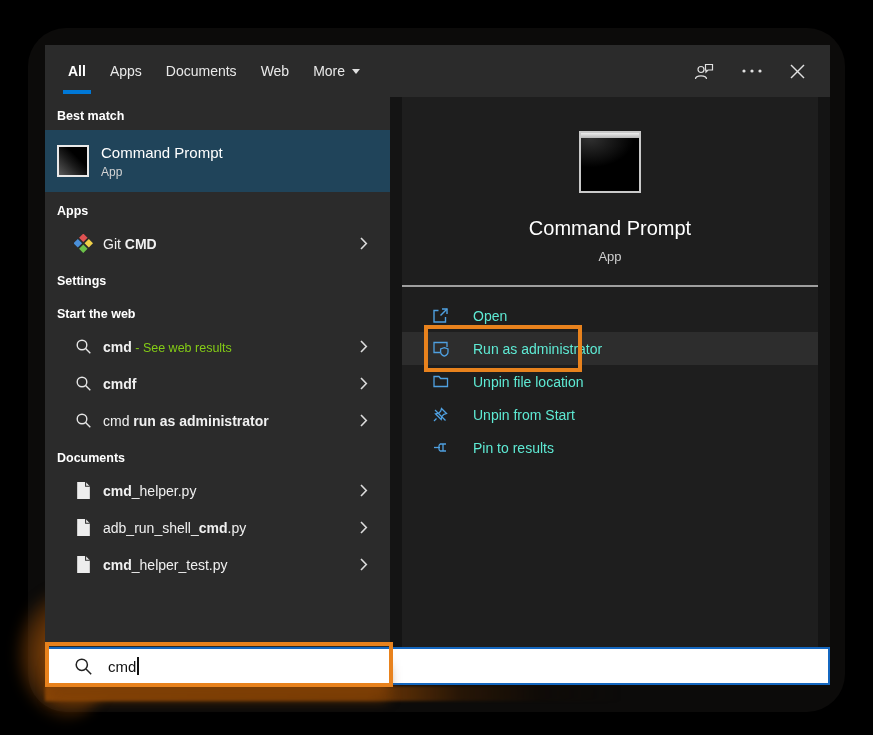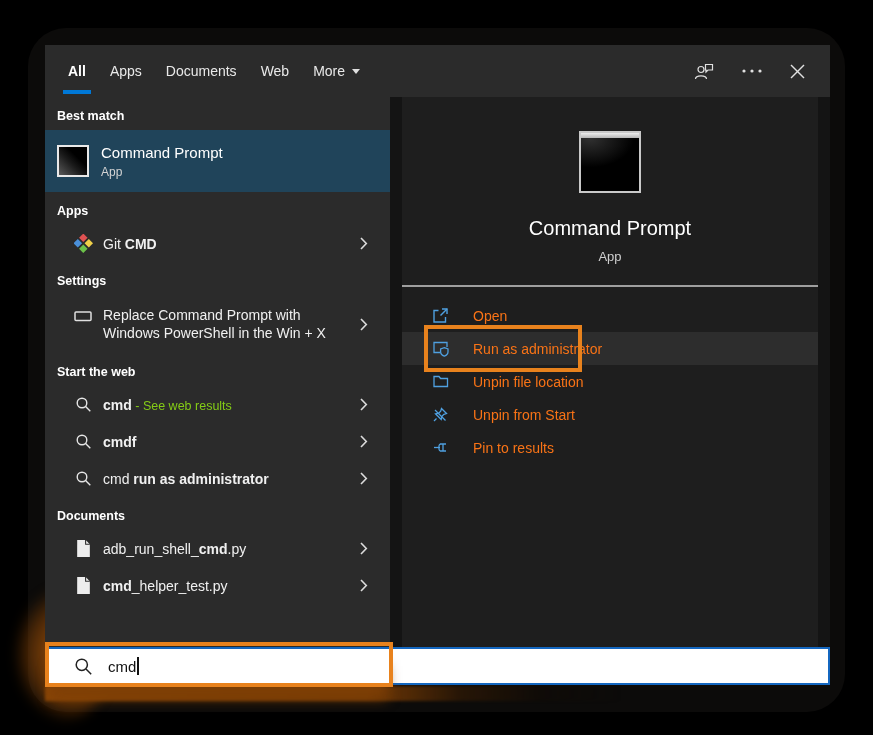--- a/index.html
+++ b/index.html
@@ -53,21 +53,21 @@
   
   .right-panel{flex:1;background:#1e1e1e;margin-right:12px;display:flex;flex-direction:column;}
   .hero{flex:0 0 188px;display:flex;flex-direction:column;align-items:center;padding-top:34px;box-sizing:border-box;}
   .cmd-icon-lg{width:62px;height:62px;box-sizing:border-box;border:2px solid #c9c9c9;position:relative;
     background:radial-gradient(ellipse 70px 46px at 16% 10%, #303030, #000 62%);}
   .cmd-icon-lg::before{content:"";position:absolute;left:0;top:0;right:0;height:5px;background:linear-gradient(#ececec,#b5b5b5);}
   .hero-title{font-size:20px;color:#fff;margin-top:24px;}
   .hero-sub{font-size:13px;color:#cfcfcf;margin-top:9px;}
   .divider{flex:0 0 2px;background:#9f9f9f;}
   .actions{padding-top:12px;display:flex;flex-direction:column;}
-  .action-row{position:relative;display:flex;align-items:center;height:33px;padding-left:30px;font-size:14px;color:#f97316;cursor:default;}
+  .action-row{position:relative;display:flex;align-items:center;height:33px;padding-left:30px;font-size:14px;color:#5eead4;cursor:default;}
   .action-row .aicon{flex:0 0 18px;width:18px;display:flex;margin-right:23px;}
   .action-row.highlight{background:#2d2d2d;}
   .annotation-box{position:absolute;left:22px;top:-7px;width:158px;height:47px;box-sizing:border-box;
     border:4px solid var(--annotation-orange,#e8821d);pointer-events:none;z-index:5;}
 
   
   .search-bar{flex:0 0 38px;background:#fff;box-sizing:border-box;border:2px solid var(--search-border-blue,#1467c0);
     display:flex;align-items:center;}
   .search-mag{margin-left:27px;display:flex;}
   .search-text{margin-left:15px;font-size:15px;color:#111;display:flex;align-items:center;}
@@ -158,36 +158,20 @@
         <span><span>Git </span><span class="b">CMD</span></span>
         <span class="chev">
           <svg width="8" height="13" viewBox="0 0 8 13" fill="none" stroke="#dcdcdc" stroke-width="1.6">
               <polyline points="1,1 6.3,6.5 1,12"></polyline>
             </svg>
         </span>
       </div>
 
       <div class="section-label">Settings</div>
 
-      <div class="row settings-row">
-        <span class="ric">
-          <svg width="20" height="20" viewBox="0 0 20 20" fill="none" stroke="#e0e0e0" stroke-width="1.5">
-              <rect x="2" y="6" width="16" height="8.5" rx="1"></rect>
-            </svg>
-        </span>
-        <span class="two-line">
-          <div>Replace Command Prompt with</div>
-          <div>Windows PowerShell in the Win + X</div>
-        </span>
-        <span class="chev">
-          <svg width="8" height="13" viewBox="0 0 8 13" fill="none" stroke="#dcdcdc" stroke-width="1.6">
-              <polyline points="1,1 6.3,6.5 1,12"></polyline>
-            </svg>
-        </span>
-      </div>
 
       <div class="section-label">Start the web</div>
 
       <div class="row">
         <span class="ric">
           <svg width="17" height="17" viewBox="0 0 17 17" fill="none" stroke="#e6e6e6" stroke-width="1.4">
               <circle cx="7" cy="7" r="4.8"></circle>
               <line x1="10.6" y1="10.6" x2="15.3" y2="15.3"></line>
             </svg>
         </span>
@@ -224,20 +208,34 @@
         <span><span>cmd </span><span class="b">run as administrator</span></span>
         <span class="chev">
           <svg width="8" height="13" viewBox="0 0 8 13" fill="none" stroke="#dcdcdc" stroke-width="1.6">
               <polyline points="1,1 6.3,6.5 1,12"></polyline>
             </svg>
         </span>
       </div>
 
       <div class="section-label">Documents</div>
 
+      <div class="row">
+        <span class="ric">
+          <svg width="15" height="19" viewBox="0 0 14 18">
+              <path d="M1 1 h8 l4 4 v12 h-12 z" fill="#ededed"></path>
+              <path d="M9 1 v4 h4" fill="none" stroke="#2b2b2b" stroke-width="1"></path>
+            </svg>
+        </span>
+        <span><span class="b">cmd</span><span>_helper.py</span></span>
+        <span class="chev">
+          <svg width="8" height="13" viewBox="0 0 8 13" fill="none" stroke="#dcdcdc" stroke-width="1.6">
+              <polyline points="1,1 6.3,6.5 1,12"></polyline>
+            </svg>
+        </span>
+      </div>
 
       <div class="row">
         <span class="ric">
           <svg width="15" height="19" viewBox="0 0 14 18">
               <path d="M1 1 h8 l4 4 v12 h-12 z" fill="#ededed"></path>
               <path d="M9 1 v4 h4" fill="none" stroke="#2b2b2b" stroke-width="1"></path>
             </svg>
         </span>
         <span><span>adb_run_shell_</span><span class="b">cmd</span><span>.py</span></span>
         <span class="chev">

